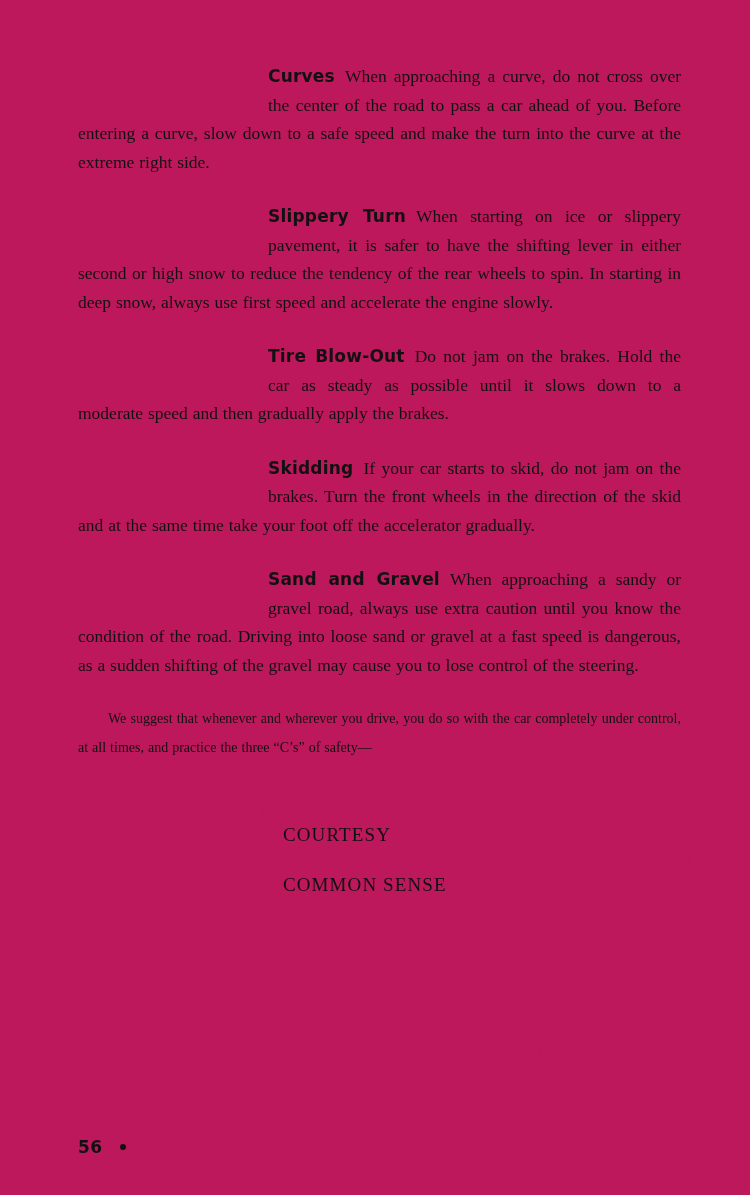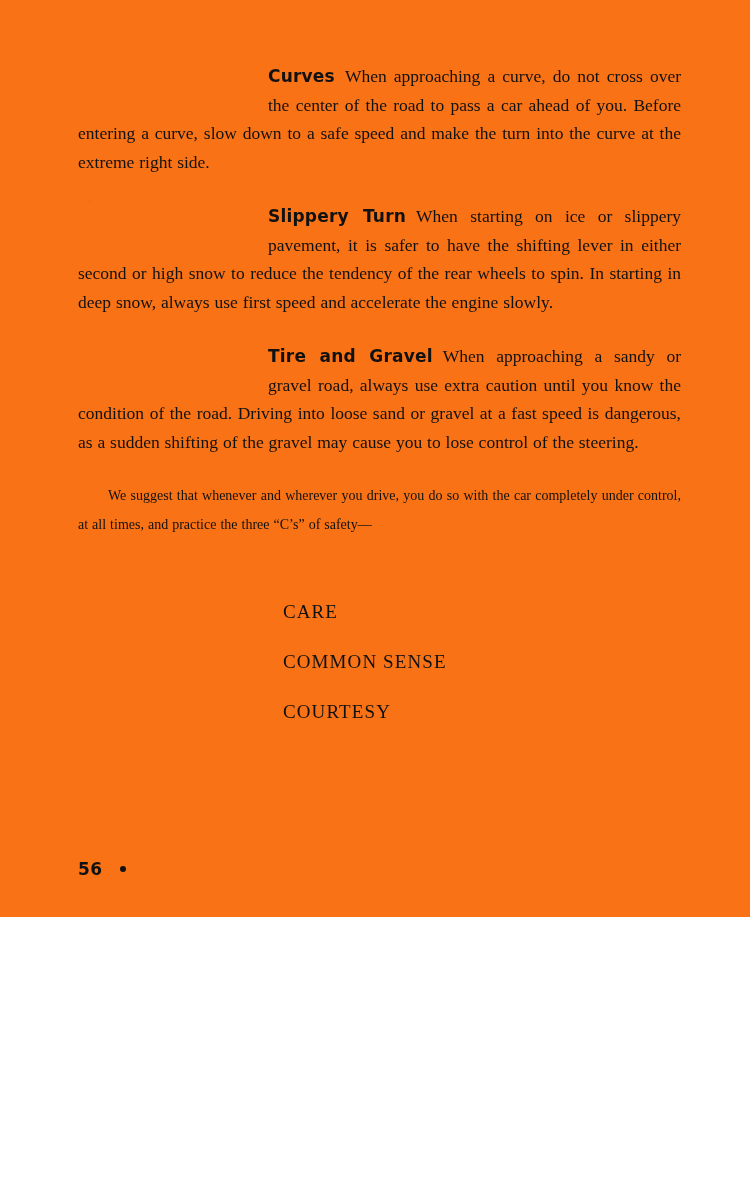--- a/index.html
+++ b/index.html
@@ -5,23 +5,23 @@
 <style>
   html, body {
     margin: 0;
     padding: 0;
     background: #ffffff;
   }
 
   .page {
     position: relative;
     width: 750px;
-    height: 917px;
+    height: 1195px;
     margin: 0 auto;
-    background: #f97316;
+    background: #be185d;
     overflow: hidden;
     font-family: "Liberation Serif", "DejaVu Serif", serif;
     color: #111111;
     text-decoration: underline;
   }
 
   
   .scan-noise {
     position: absolute;
     inset: 0;
@@ -141,35 +141,46 @@
       </div>
     </div>
 
     <div class="section">
       <div class="section-body">
         <span class="indent-shim"></span>
         <p><span class="run-in-heading">Slippery Turn</span><span>When starting on ice or slippery pavement, it is safer to have the shifting lever in either second or high snow to reduce the tendency of the rear wheels to spin. In starting in deep snow, always use first speed and accelerate the engine slowly.</span></p>
       </div>
     </div>
 
-
+    <div class="section">
+      <div class="section-body">
+        <span class="indent-shim"></span>
+        <p><span class="run-in-heading">Tire Blow-Out</span><span>Do not jam on the brakes. Hold the car as steady as possible until it slows down to a moderate speed and then gradually apply the brakes.</span></p>
+      </div>
+    </div>
 
     <div class="section">
       <div class="section-body">
         <span class="indent-shim"></span>
-        <p><span class="run-in-heading">Tire and Gravel</span><span>When approaching a sandy or gravel road, always use extra caution until you know the condition of the road. Driving into loose sand or gravel at a fast speed is dangerous, as a sudden shifting of the gravel may cause you to lose control of the steering.</span></p>
+        <p><span class="run-in-heading">Skidding</span><span>If your car starts to skid, do not jam on the brakes. Turn the front wheels in the direction of the skid and at the same time take your foot off the accelerator gradually.</span></p>
+      </div>
+    </div>
+
+    <div class="section">
+      <div class="section-body">
+        <span class="indent-shim"></span>
+        <p><span class="run-in-heading">Sand and Gravel</span><span>When approaching a sandy or gravel road, always use extra caution until you know the condition of the road. Driving into loose sand or gravel at a fast speed is dangerous, as a sudden shifting of the gravel may cause you to lose control of the steering.</span></p>
       </div>
     </div>
 
     <p class="closing">We suggest that whenever and wherever you drive, you do so with the car completely under control, at all times, and practice the three “C’s” of safety—</p>
 
     <div class="creed">
-      <div class="creed-line">CARE</div>
+      <div class="creed-line">COURTESY</div>
       <div class="creed-line">COMMON SENSE</div>
-      <div class="creed-line">COURTESY</div>
     </div>
 
   </div>
 
   <div class="folio">
     <span>56</span>
     <span class="folio-dot"></span>
   </div>
 
 </div>

